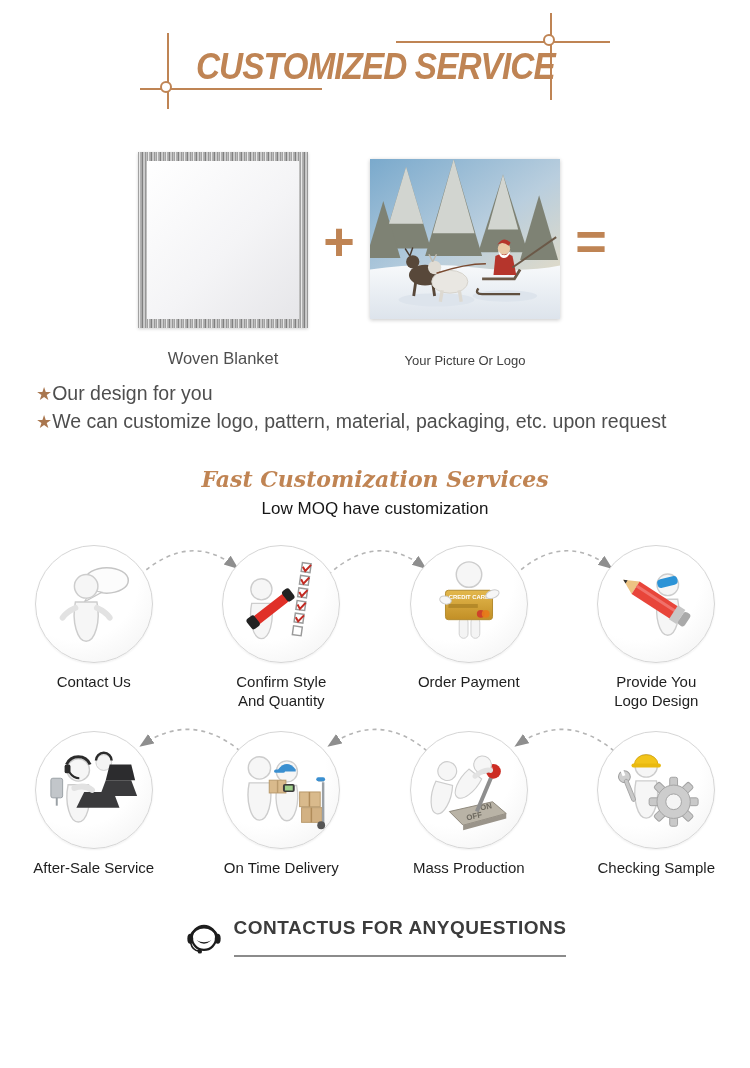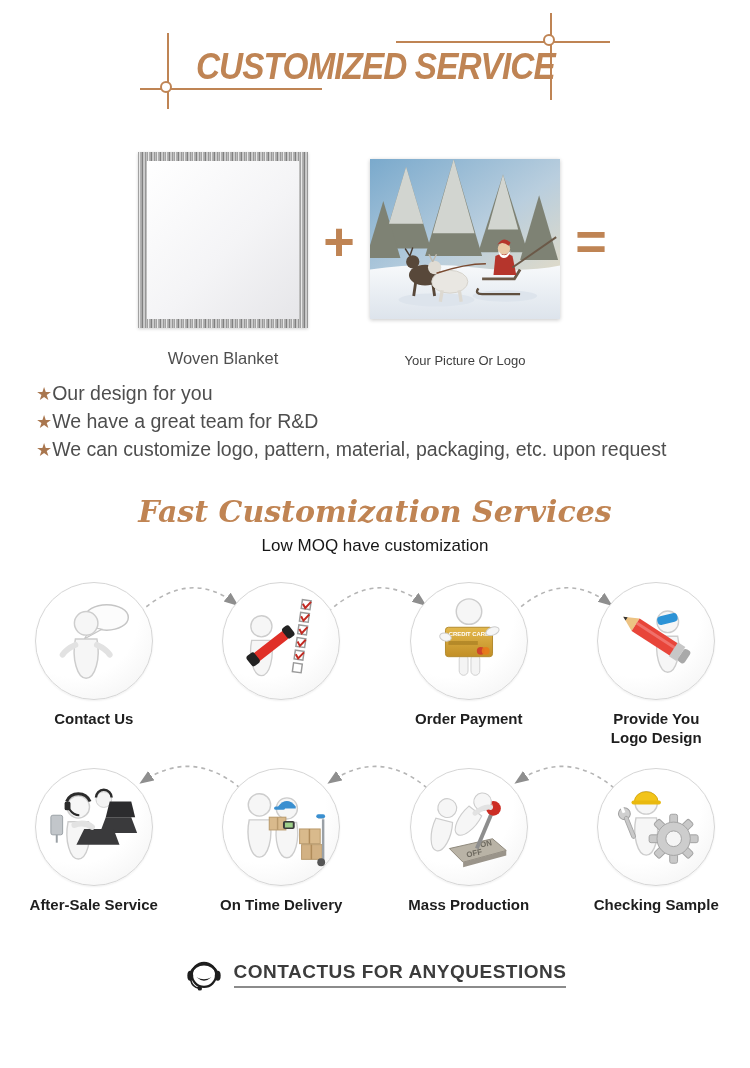--- a/index.html
+++ b/index.html
@@ -47,41 +47,41 @@
   .pic-shadow { box-shadow:0 1px 4px rgba(0,0,0,.22); display:block; }
 
   
   .features { padding:12px 36px 0 36px; }
   .features p { font-size:19.5px; line-height:27px; color:#4e4e4e; }
   .features .star { color:#a9764e; font-size:18px; }
 
   
   .svc-title {
     margin-top:30px; text-align:center; font-family:"DejaVu Serif", serif;
-    font-style:italic; font-weight:bold; font-size:30px; color:#c08453;
+    font-style:italic; font-weight:bold; font-size:22px; color:#c08453;
   }
   .svc-sub { text-align:center; font-size:17px; color:#161616; margin-top:7px; }
 
   .flow { position:relative; height:372px; margin-top:4px; }
   .arrows { position:absolute; inset:0; width:750px; height:372px; }
   .flow-row { position:absolute; left:0; right:0; display:flex; }
   .flow-row.r1 { top:22px; } .flow-row.r2 { top:208px; }
   .step { width:25%; display:flex; flex-direction:column; align-items:center; }
   .step-circle {
     width:118px; height:118px; border-radius:50%;
     border:1px solid #d6d6d6;
     background:radial-gradient(circle at 35% 28%, #ffffff 55%, #f0f0f0 100%);
     display:flex; align-items:center; justify-content:center;
     box-shadow:0 1px 2px rgba(0,0,0,.06);
   }
   .step-label { margin-top:9px; font-size:15px; line-height:19px; color:#1e1e1e; text-align:center; }
-  .step-label span { display:block;font-weight:bold; }
+  .step-label span { display:block; }
 
   
-  .foot { display:flex; justify-content:center; align-items:center; margin-top:22px; }
+  .foot { display:flex; justify-content:center; margin-top:22px; }
   .foot-text {
     margin-left:10px; font-size:19px; font-weight:bold; color:#3c3c3c;
     letter-spacing:.5px; border-bottom:2px solid #8b8b8b; padding-bottom:3px;
     cursor:pointer;
   }
   .hidden-defs { position:absolute; width:0; height:0; overflow:hidden; }
 </style>
 </head>
 <body>
 
@@ -165,21 +165,20 @@
       <svg class="eq-img-wrap pic-shadow" viewBox="0 0 200 172" width="190" height="160" preserveAspectRatio="xMidYMid slice">
           <use href="#santa-scene"></use>
         </svg>
       <div class="eq-label" style="font-size:13px; color:#3f3f3f;">Your Picture Or Logo</div>
     </div>
     <div class="eq-op">=</div>
   </div>
 
   <div class="features">
     <p><span class="star">★</span><span>Our design for you</span></p>
-    <p><span class="star">★</span><span>We have a great team for R&amp;D</span></p>
     <p><span class="star">★</span><span>We can customize logo, pattern, material, packaging, etc. upon request</span></p>
   </div>
 
   <h2 class="svc-title">Fast Customization Services</h2>
   <p class="svc-sub">Low MOQ have customization</p>
 
   <div class="flow">
     <svg class="arrows" viewBox="0 0 750 372">
       <defs>
         <marker id="ah" markerWidth="9" markerHeight="8" refX="7" refY="3.5" orient="auto">
@@ -234,20 +233,24 @@
               </g>
             </g>
             <use href="#fig" transform="translate(30,62) scale(.9)"></use>
             <g transform="rotate(-38 40 55)">
               <rect x="16" y="50" width="46" height="10" rx="5" fill="#e03028"></rect>
               <rect x="12" y="48" width="10" height="13" rx="3" fill="#222222"></rect>
               <rect x="58" y="48" width="9" height="13" rx="3" fill="#222222"></rect>
             </g>
           </svg>
         </div>
+        <div class="step-label">
+          <span>Confirm Style</span>
+            <span>And Quantity</span>
+        </div>
       </div>
 
       <div class="step">
         <div class="step-circle">
           <svg viewBox="0 0 100 100" width="98" height="98">
             <circle cx="50" cy="20" r="13" fill="#f6f6f6" stroke="#cdcdcd" stroke-width="1.5"></circle>
             <rect x="40" y="64" width="9" height="21" rx="4.5" fill="#f4f4f4" stroke="#d0d0d0"></rect>
             <rect x="52" y="64" width="9" height="21" rx="4.5" fill="#f4f4f4" stroke="#d0d0d0"></rect>
             <rect x="26" y="36" width="48" height="30" rx="3" fill="url(#gold)" stroke="#b28a2e"></rect>
             <text x="50" y="45" font-size="6" font-weight="bold" fill="#ffffff" text-anchor="middle" font-family="Liberation Sans, sans-serif">CREDIT CARD</text>

